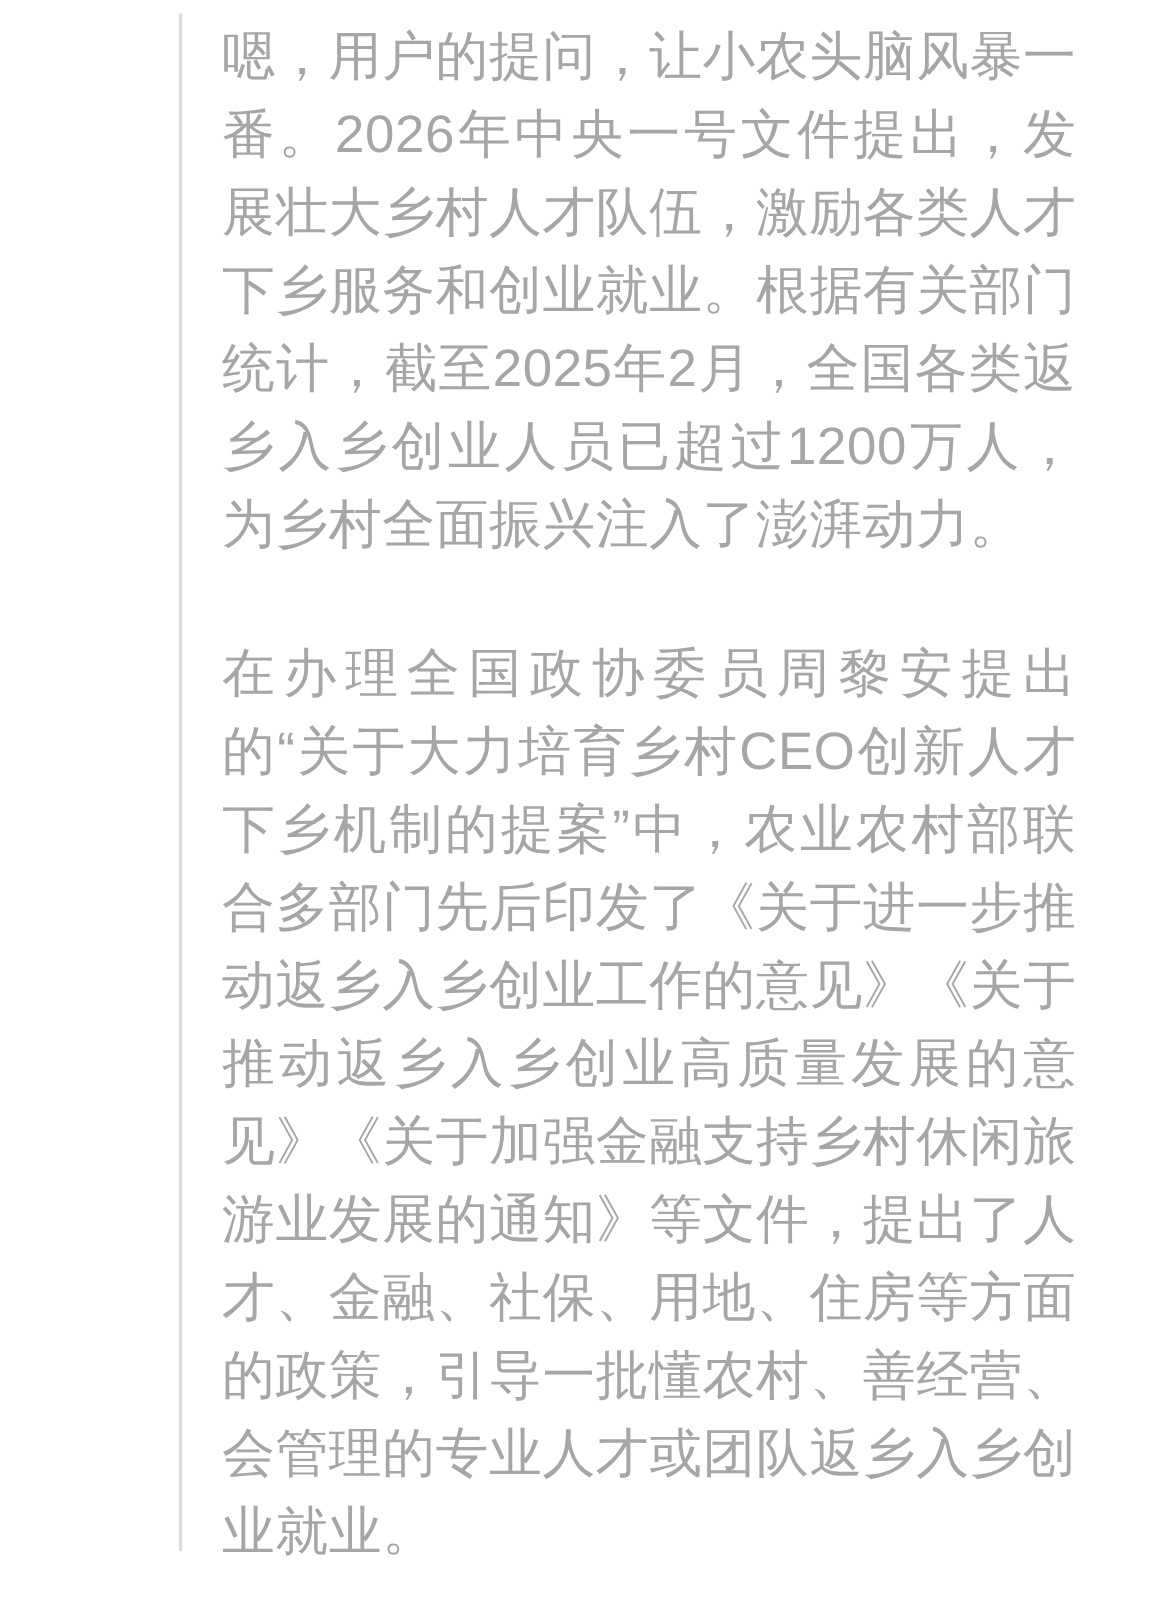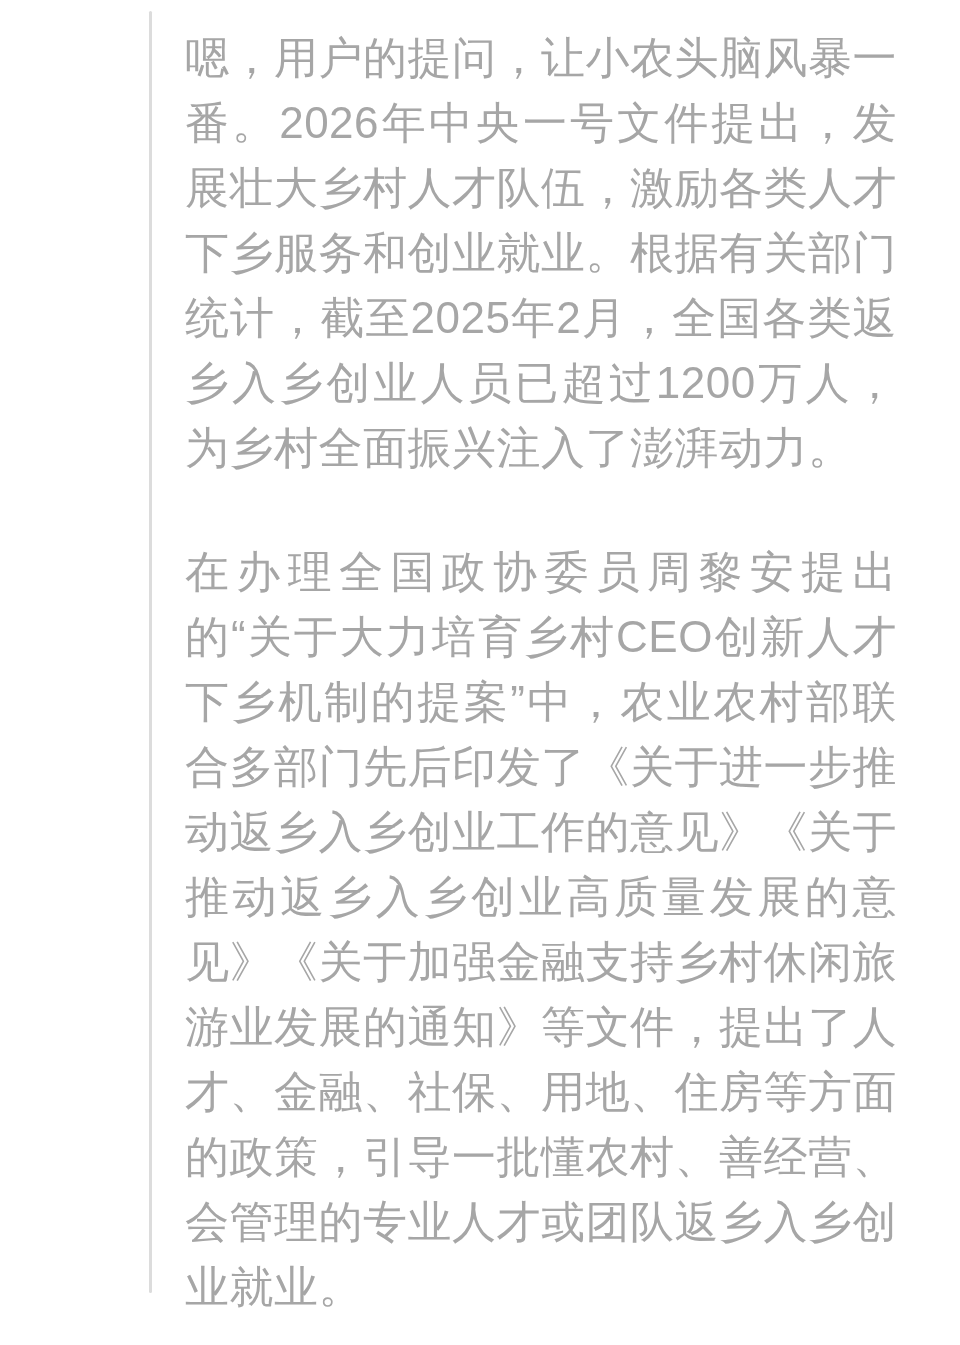--- a/index.html
+++ b/index.html
@@ -23,21 +23,21 @@
     background: #dcdcdc;
     border-radius: 2px;
   }
   .thinking-block {
     position: absolute;
     left: 185px;
     top: 11px;
     width: 712px;
   }
   .thinking-block p {
-    margin: 14px 0 59px 0;
+    margin: 4px 0 59px 0;
     font-size: 44px;
     line-height: 65px;
     color: #a6a6a6;
     text-align: justify;
     word-break: break-all;
     letter-spacing: 0.5px;
   }
   .thinking-block p:last-child {
     margin-bottom: 0;
   }

